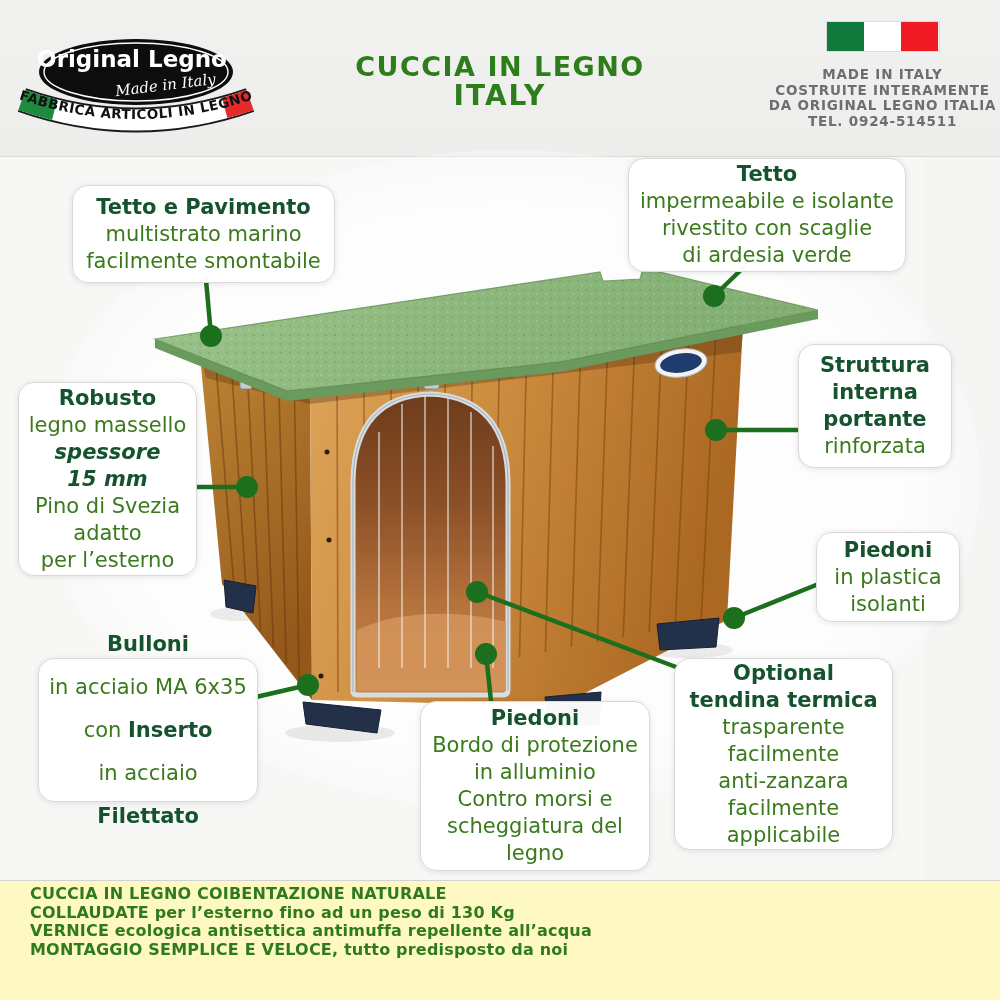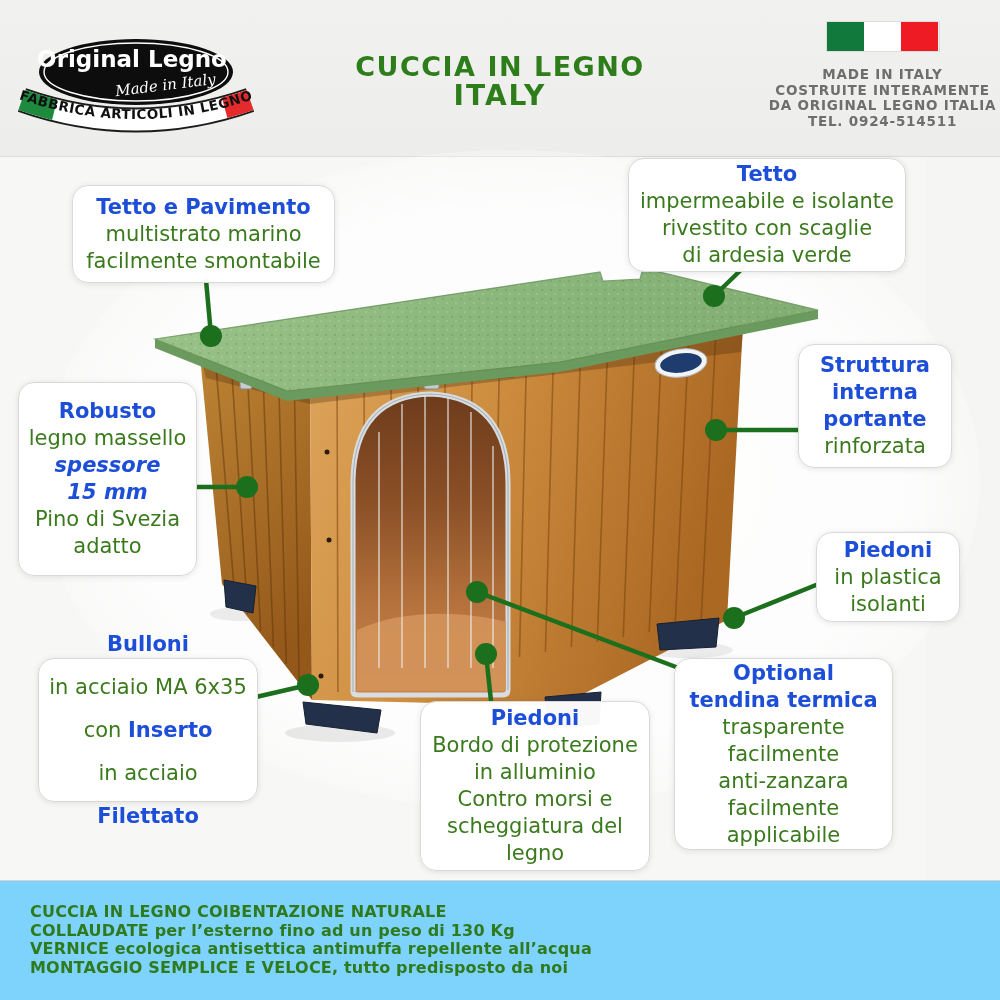--- a/index.html
+++ b/index.html
@@ -26,27 +26,27 @@
   
   .stage-svg{position:absolute;left:0;top:0;width:1000px;height:1000px;}
   .conn-svg{position:absolute;left:0;top:0;width:1000px;height:1000px;z-index:4;pointer-events:none;}
 
   
   .callout{position:absolute;z-index:5;background:rgba(255,255,255,0.97);
            border:1px solid #d9d9d7;border-radius:16px;
            box-shadow:0 1px 6px rgba(0,0,0,0.10);
            display:flex;flex-direction:column;justify-content:center;
            text-align:center;color:#3a7a1c;font-size:21px;line-height:27px;}
-  .callout .b{font-weight:bold;color:#1d4ed8;}
+  .callout .b{font-weight:bold;color:#14532d;}
   .callout .i{font-style:italic;}
 
   
   .footer{position:absolute;left:0;top:880px;width:1000px;height:120px;
-          background:#7dd3fc;border-top:1px solid #d2d2d0;
-          padding:22px 0 0 30px;box-sizing:border-box;}
+          background:#fef9c3;border-top:1px solid #d2d2d0;
+          padding:4px 0 0 30px;box-sizing:border-box;}
   .footer div{color:#2f7a1d;font-weight:bold;font-size:16px;line-height:18.5px;letter-spacing:0.2px;}
 </style>
 </head>
 <body>
 
 <div class="page">
 
   <div class="header">
 
     <svg class="logo-svg" width="268" height="140" viewBox="0 0 268 140">
@@ -226,20 +226,21 @@
         <div><span>rivestito con scaglie</span></div>
         <div><span>di ardesia verde</span></div>
       </div>
       <div class="callout" style="left: 18px; top: 382px; width: 177px; height: 192px;">
         <div><span class="b">Robusto</span></div>
         <div><span>legno massello</span></div>
         <div><span class="b i">spessore</span></div>
         <div><span class="b i">15 mm</span></div>
         <div><span>Pino di Svezia</span></div>
         <div><span>adatto</span></div>
+        <div><span>per l’esterno</span></div>
       </div>
       <div class="callout" style="left: 798px; top: 344px; width: 152px; height: 122px;">
         <div><span class="b">Struttura</span></div>
         <div><span class="b">interna</span></div>
         <div><span class="b">portante</span></div>
         <div><span>rinforzata</span></div>
       </div>
       <div class="callout" style="left: 816px; top: 532px; width: 142px; height: 88px;">
         <div><span class="b">Piedoni</span></div>
         <div><span>in plastica</span></div>

